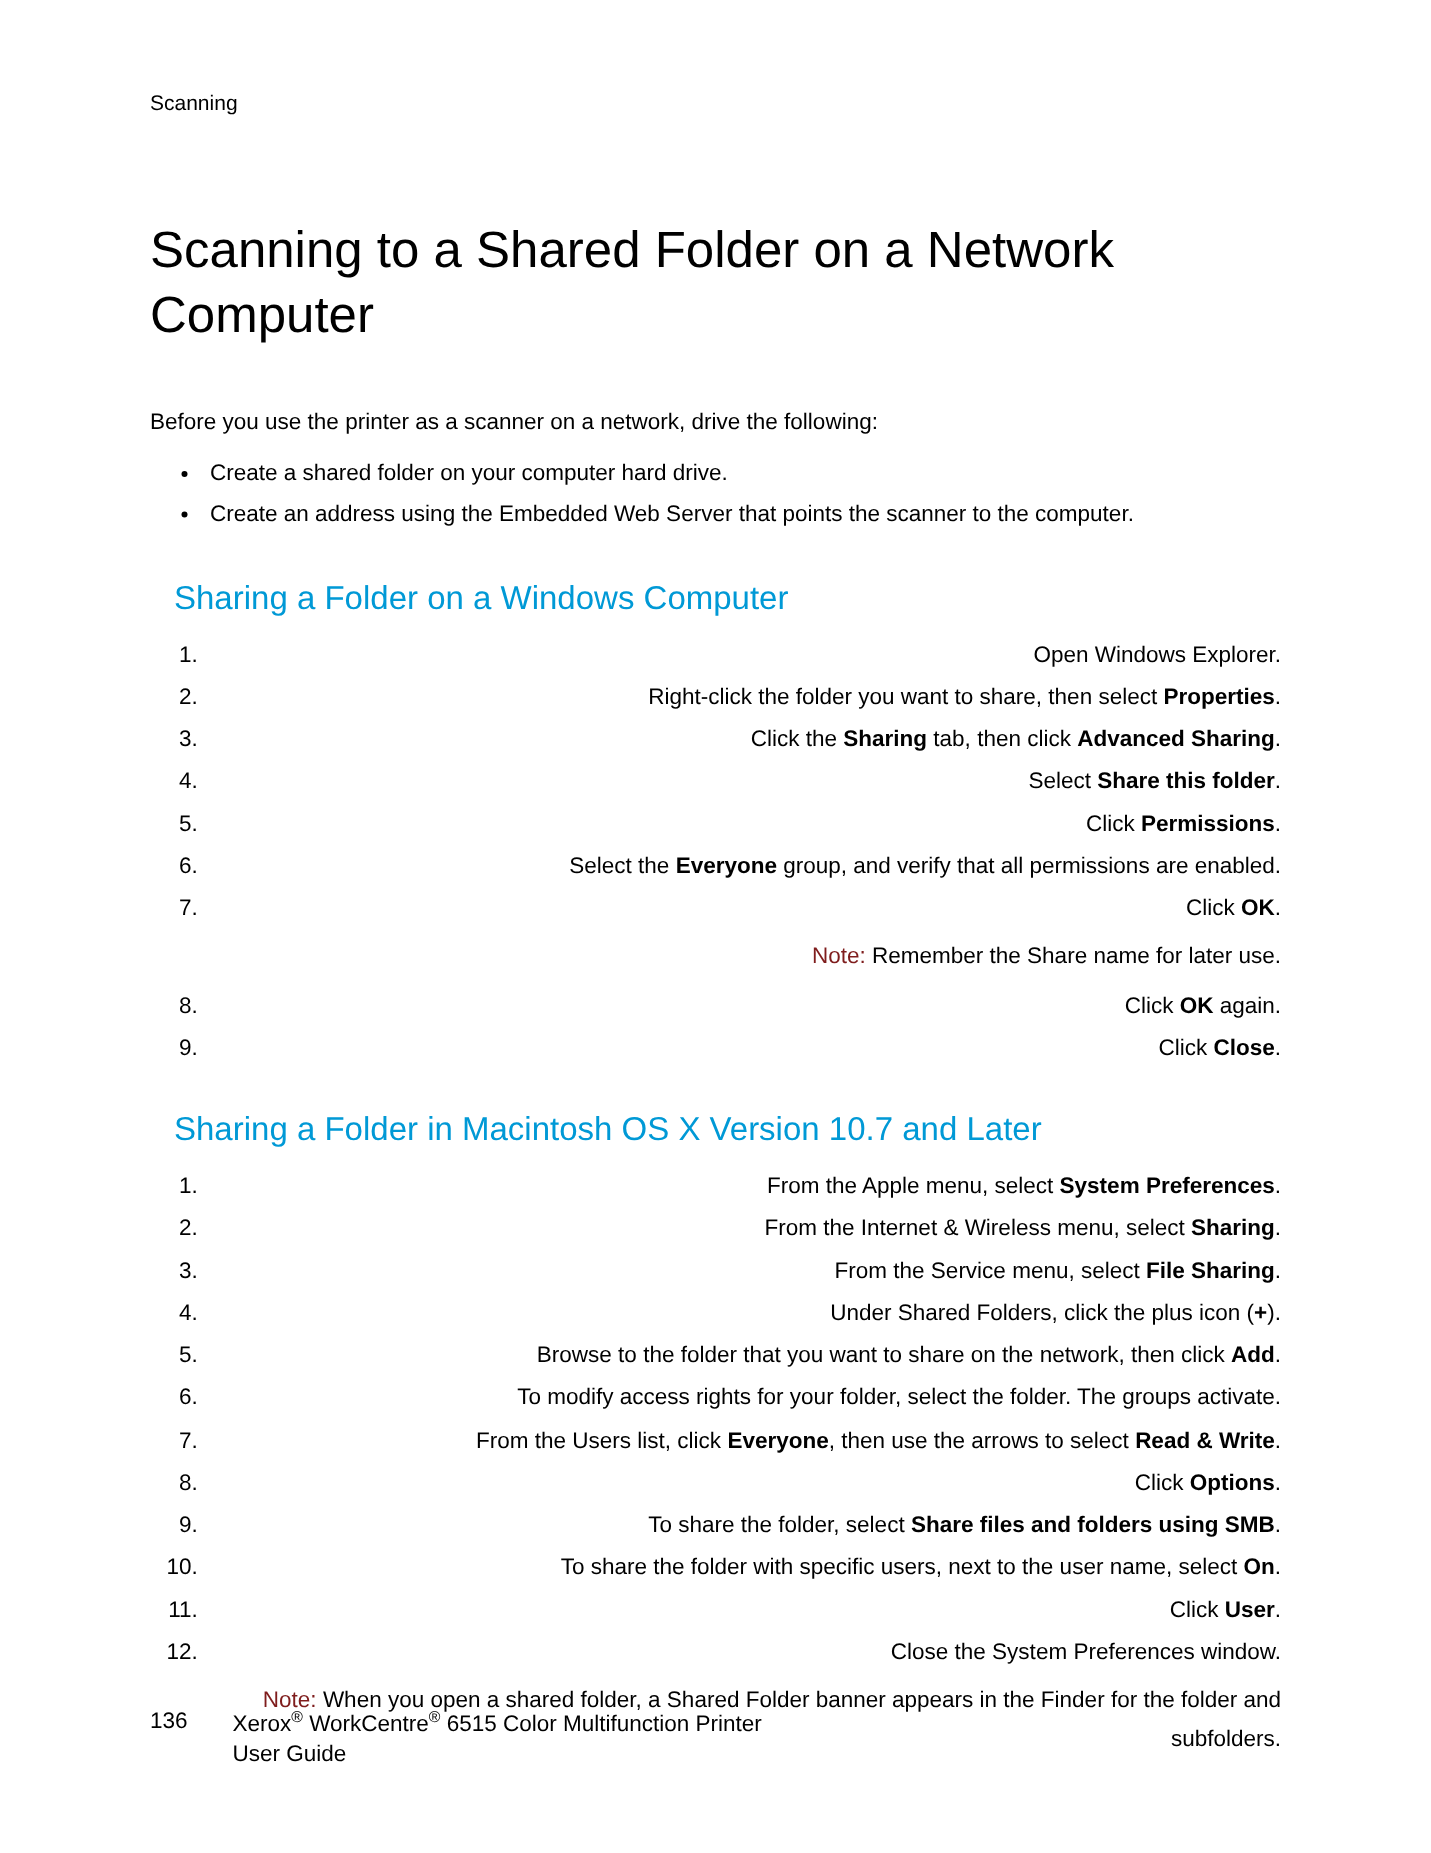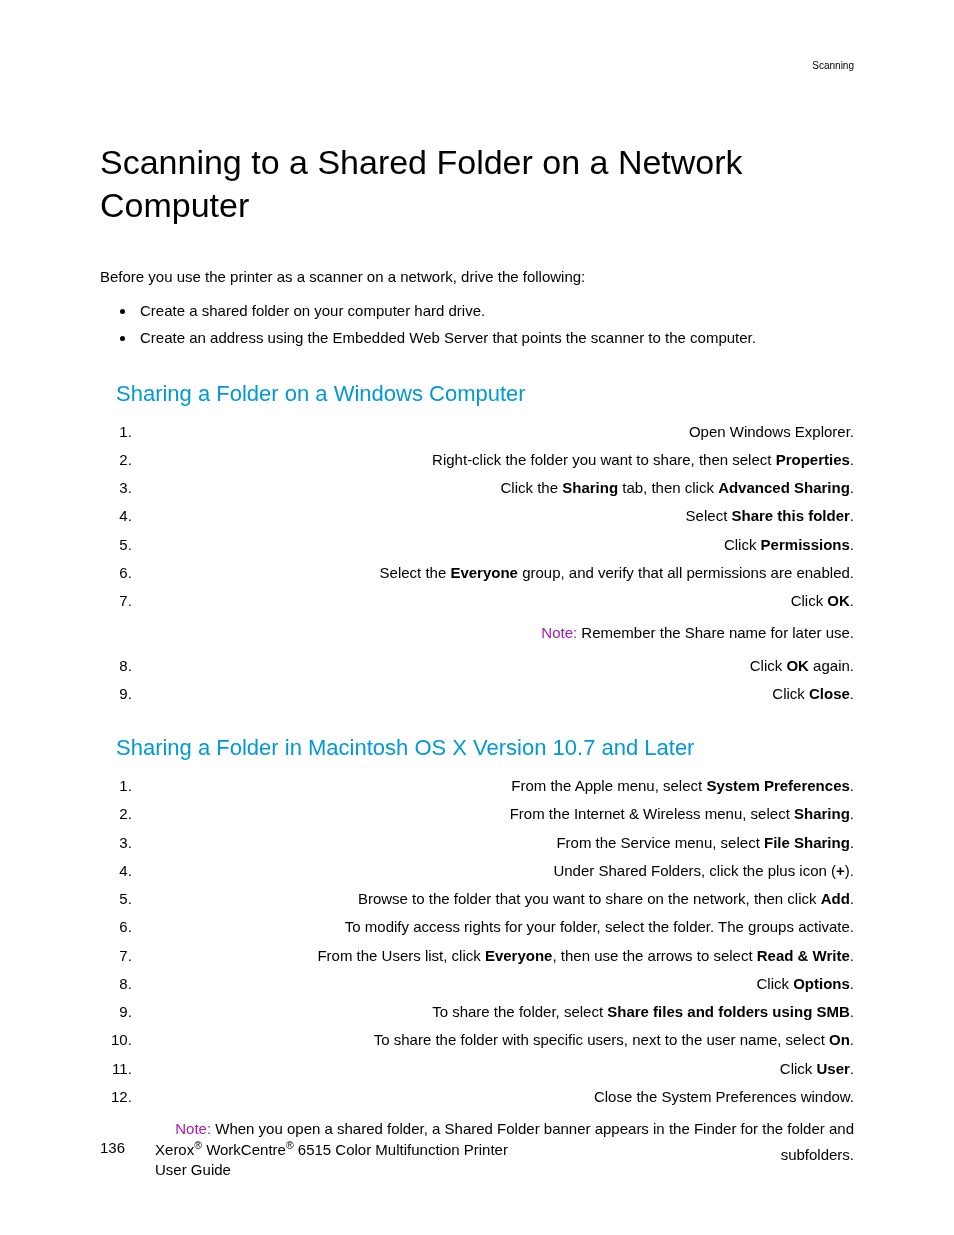--- a/index.html
+++ b/index.html
@@ -9,23 +9,22 @@
     font-size: 15px;
     color: #000;
     background: #fff;
     width: 954px;
   }
   .page {
     padding: 60px 100px 40px 100px;
     box-sizing: border-box;
   }
   .running-header {
-    font-size: 10px;
+    font-size: 14px;
     margin-bottom: 70px;
-    text-align: right;
   }
   h1.main-title {
     color: #000000;
     font-size: 34px;
     font-weight: normal;
     margin: 0 0 40px 0;
     line-height: 1.25;
   }
   p.intro {
     margin: 0 0 8px 0;
@@ -49,21 +48,21 @@
     margin: 0 0 10px 0;
     padding-left: 36px;
     line-height: 1.75;
   }
   ol.steps li {
     padding-left: 4px;
     margin-bottom: 2px;
     text-align: right;
   }
   .note-label {
-    color: #a21caf;
+    color: #7f1d1d;
   }
   .note-block {
     margin: 6px 0 6px 0;
   }
   .page-footer {
     position: absolute;
     bottom: 55px;
     left: 100px;
     font-size: 15px;
     line-height: 1.35;

